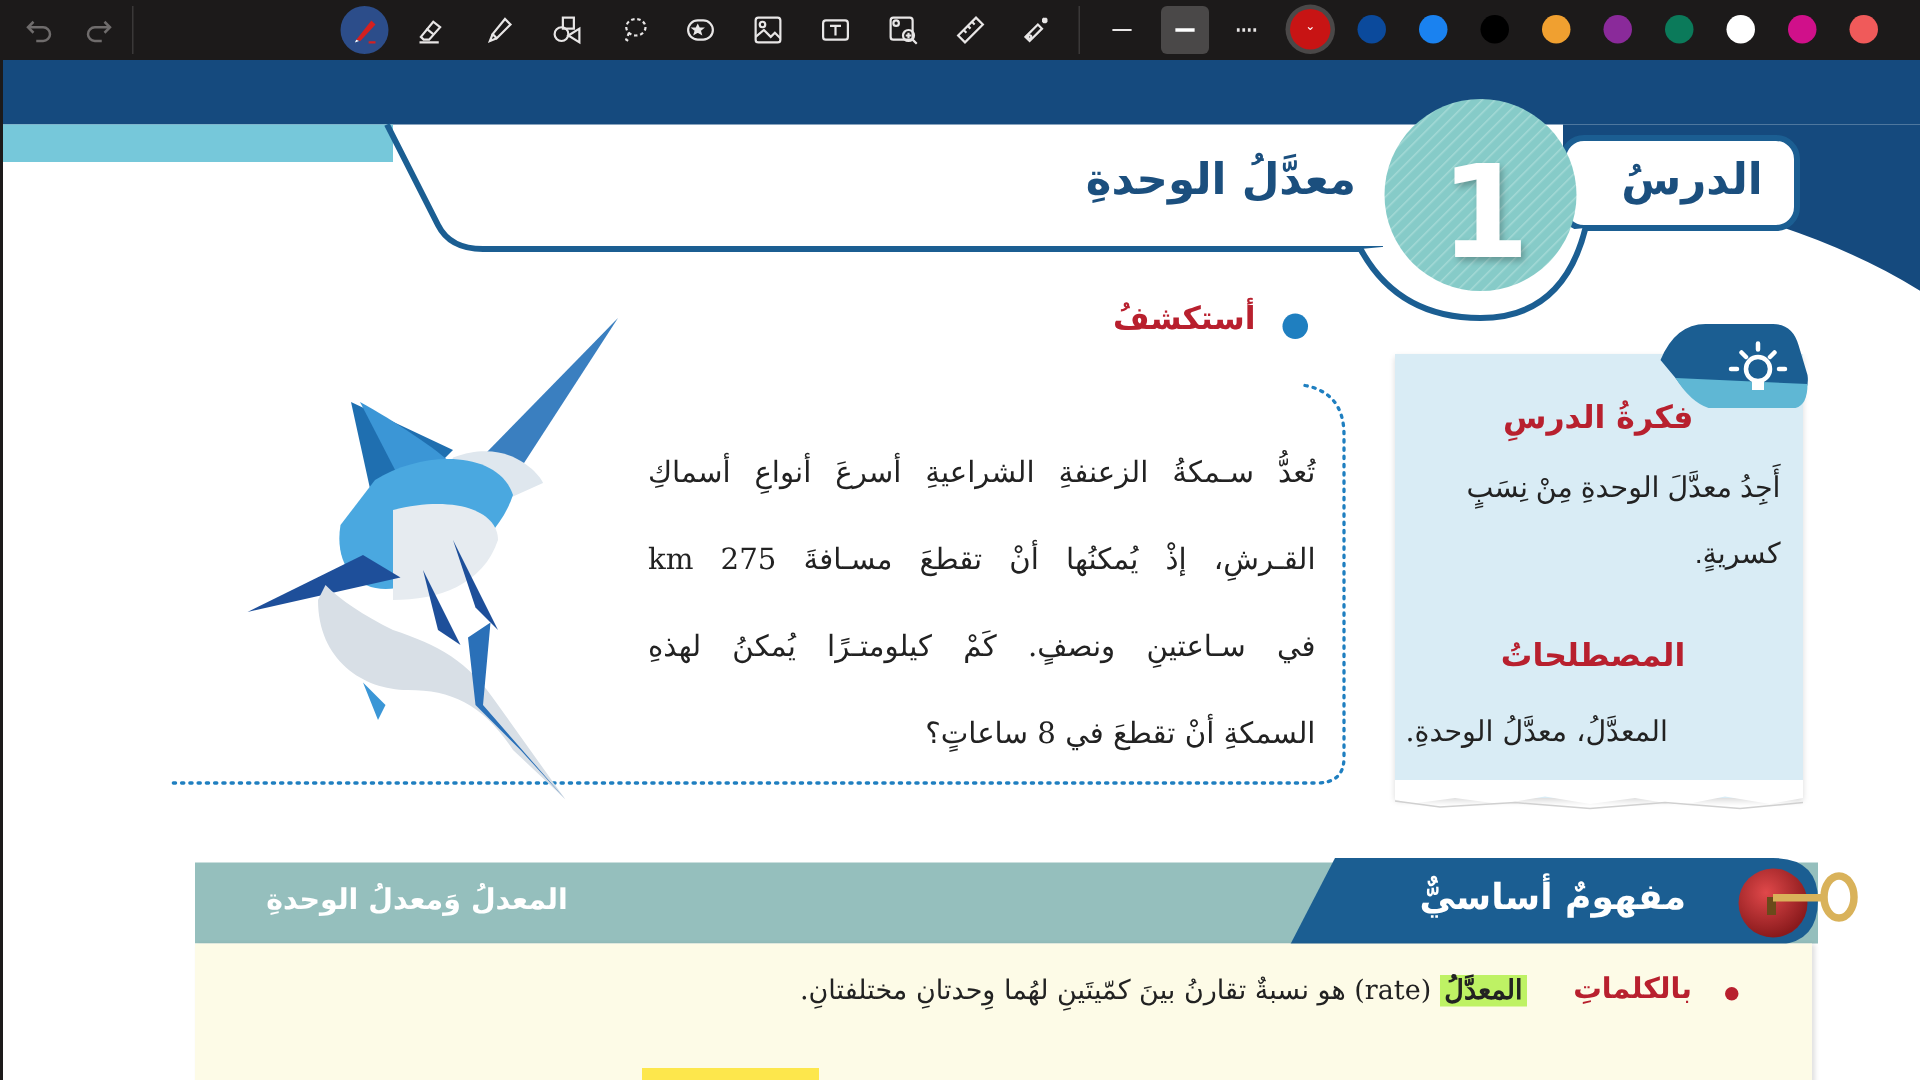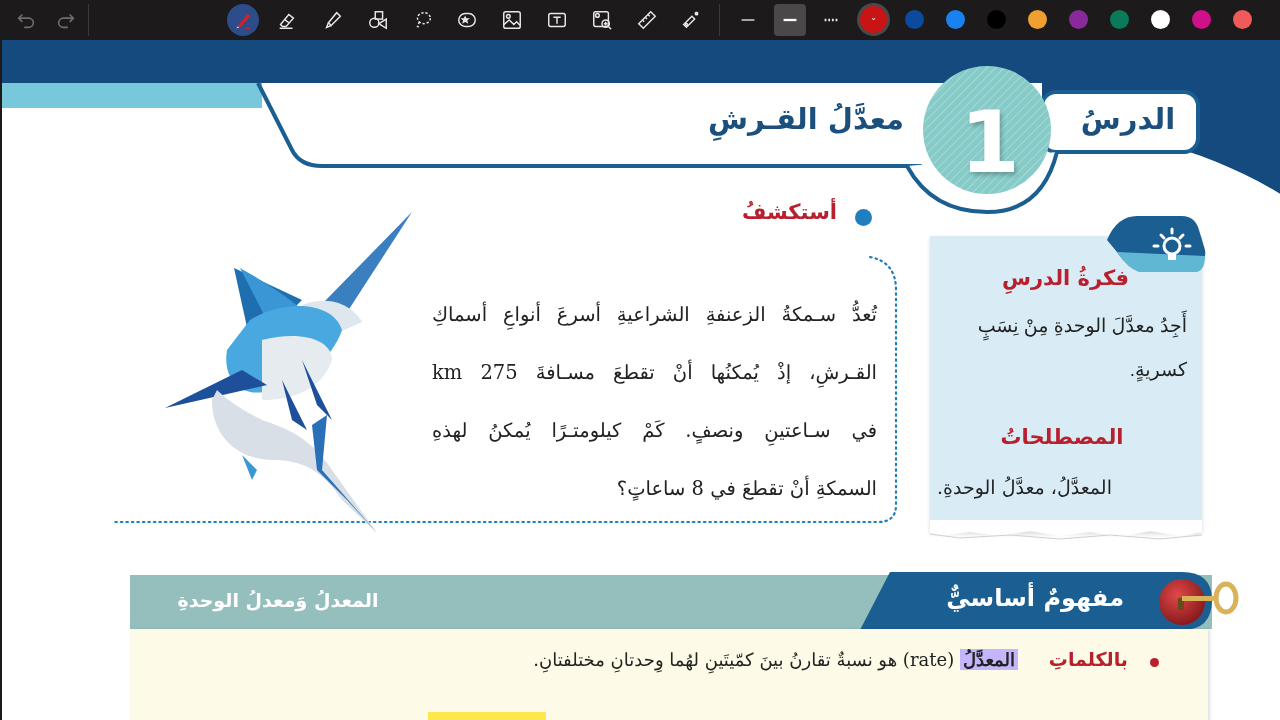--- a/index.html
+++ b/index.html
@@ -40,21 +40,21 @@
 
   
   .kc-strip { position: absolute; left: 128px; top: 535px; width: 1082px; height: 54px; background: #95bfbd; }
   .kc-blue { position: absolute; left: 858px; top: 530px; }
   .kc-title { position: absolute; left: 900px; top: 544px; width: 222px; text-align: right; font-weight: bold; font-size: 24px; color: #ffffff; direction: rtl; }
   .kc-sub { position: absolute; left: 140px; top: 549px; width: 272px; text-align: center; font-weight: bold; font-size: 19px; color: #ffffff; direction: rtl; }
   .kc-body { position: absolute; left: 128px; top: 589px; width: 1078px; height: 100px; background: #fdfbe7; box-shadow: 2px 0 3px rgba(0,0,0,0.12); }
   .kc-bullet { position: absolute; left: 1148px; top: 618px; width: 9px; height: 9px; border-radius: 50%; background: #b8202e; }
   .kc-words { position: absolute; left: 1030px; top: 608px; width: 96px; text-align: right; font-weight: bold; font-size: 19px; color: #b8202e; direction: rtl; }
   .kc-line { position: absolute; left: 420px; top: 609px; width: 596px; text-align: right; direction: rtl; font-family: "DejaVu Serif", serif; font-size: 18px; color: #222; white-space: nowrap; }
-  .hl { background: #c4b5fd; font-weight: bold; padding: 0 3px; }
+  .hl { background: #bef264; font-weight: bold; padding: 0 3px; }
   .kc-line2 { position: absolute; left: 290px; top: 668px; width: 830px; height: 14px; overflow: hidden; }
   .kc-line2 .hlbar { position: absolute; top: 4px; height: 10px; background: #fde74c; }
 </style>
 </head>
 <body>
 
 <div class="toolbar">
   <div class="tb-btn" style="left:10px">
     <svg viewBox="0 0 24 24" fill="none" stroke="#6f6c6c" stroke-width="1.8">
         <path d="M8 6 L4 10 L8 14"></path>
@@ -211,21 +211,21 @@
       <path d="M210 400 C210 440 240 460 270 460 C300 460 320 470 340 500 L375 533 L330 470 C310 440 290 430 260 420 C240 410 225 400 215 390 Z" fill="#d8dfe6"></path>
       <path d="M300 360 L330 420 L315 405 Z" fill="#1e4f9a"></path>
       <path d="M280 380 L305 430 L290 420 Z" fill="#1e4f9a"></path>
       <path d="M310 425 L325 415 L320 470 L375 533 L345 500 L315 470 Z" fill="#2a70b8"></path>
       <path d="M240 455 L255 470 L250 480 Z" fill="#3b96d6"></path>
     </g>
   </svg>
 
   <div class="lesson-label">الدرسُ</div>
   <div class="lesson-num">1</div>
-  <div class="lesson-title">معدَّلُ القـرشِ</div>
+  <div class="lesson-title">معدَّلُ الوحدةِ</div>
 
   <div class="explore-dot" style="top:169px"></div>
   <div class="explore-head" style="top:160px">أستكشفُ</div>
   <div class="explore-text" style="top:254px;top:253px">
   </div>
   <div class="explore-text" style="top:252px">
     <span class="explore-line" style="position:absolute;top:-6px;width:445px">تُعدُّ سـمكةُ الزعنفةِ الشراعيةِ أسرعَ أنواعِ أسماكِ</span>
     <span class="explore-line" style="position:absolute;top:52px;width:445px">القـرشِ، إذْ يُمكنُها أنْ تقطعَ مسـافةَ 275 km</span>
     <span class="explore-line" style="position:absolute;top:110px;width:445px">في سـاعتينِ ونصفٍ. كَمْ كيلومتـرًا يُمكنُ لهذهِ</span>
     <span style="position:absolute;top:168px;width:445px;display:block;text-align:right;white-space:nowrap">السمكةِ أنْ تقطعَ في 8 ساعاتٍ؟</span>

